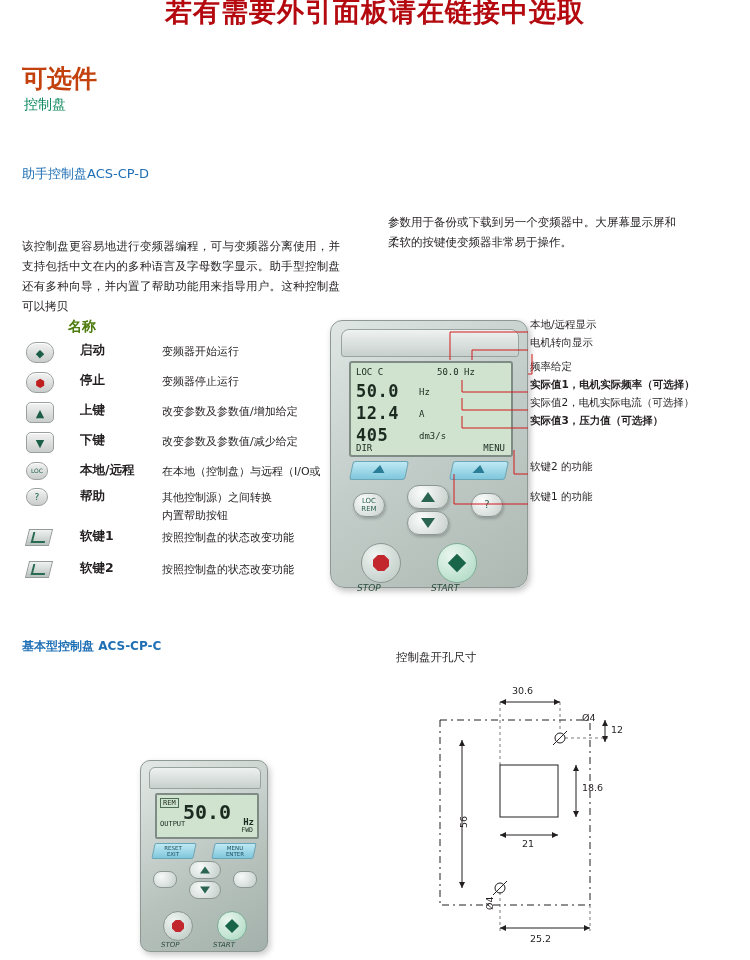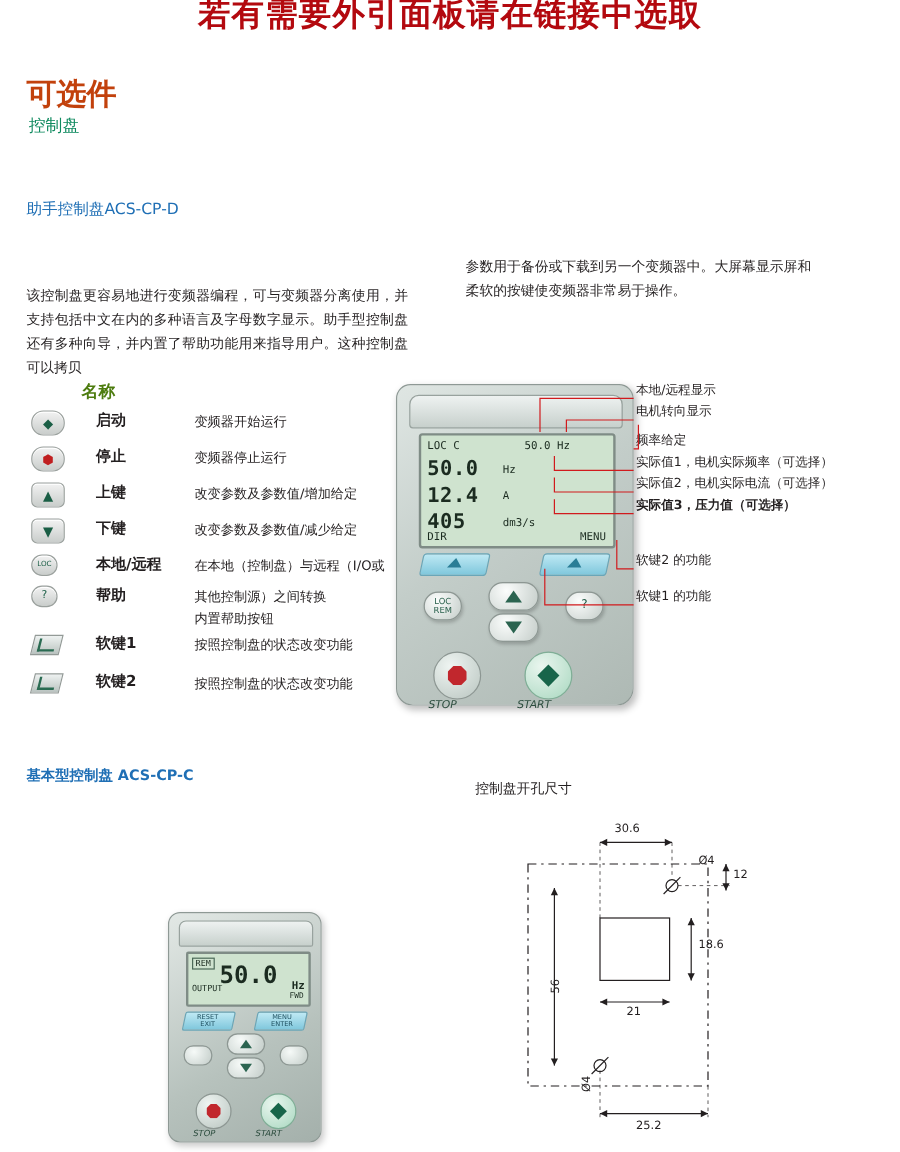--- a/index.html
+++ b/index.html
@@ -412,21 +412,21 @@
         </div>
       <div class="lbl-stop">STOP</div>
       <div class="lbl-start">START</div>
     </div>
   </div>
 
   <div class="callouts">
     <div class="co" style="left:0;top:0;">本地/远程显示</div>
     <div class="co" style="left:0;top:18px;">电机转向显示</div>
     <div class="co" style="left:0;top:42px;">频率给定</div>
-    <div class="co" style="left:0;top:60px;">实际值1，电机实际频率（可选择）</div>
+    <div class="co" style="left:0;top:60px;font-weight:bold;">实际值1，电机实际频率（可选择）</div>
     <div class="co" style="left:0;top:78px;">实际值2，电机实际电流（可选择）</div>
     <div class="co" style="left:0;top:96px;font-weight:bold;">实际值3，压力值（可选择）</div>
     <div class="co" style="left:0;top:142px;">软键2 的功能</div>
     <div class="co" style="left:0;top:172px;">软键1 的功能</div>
   </div>
 
   <svg width="230" height="210" style="position:absolute;left:410px;top:322px;">
     <g stroke="#d11a1d" stroke-width="1" fill="none">
       <path d="M40 38 L40 10 L118 10"></path>
       <path d="M62 38 L62 28 L118 28"></path>

